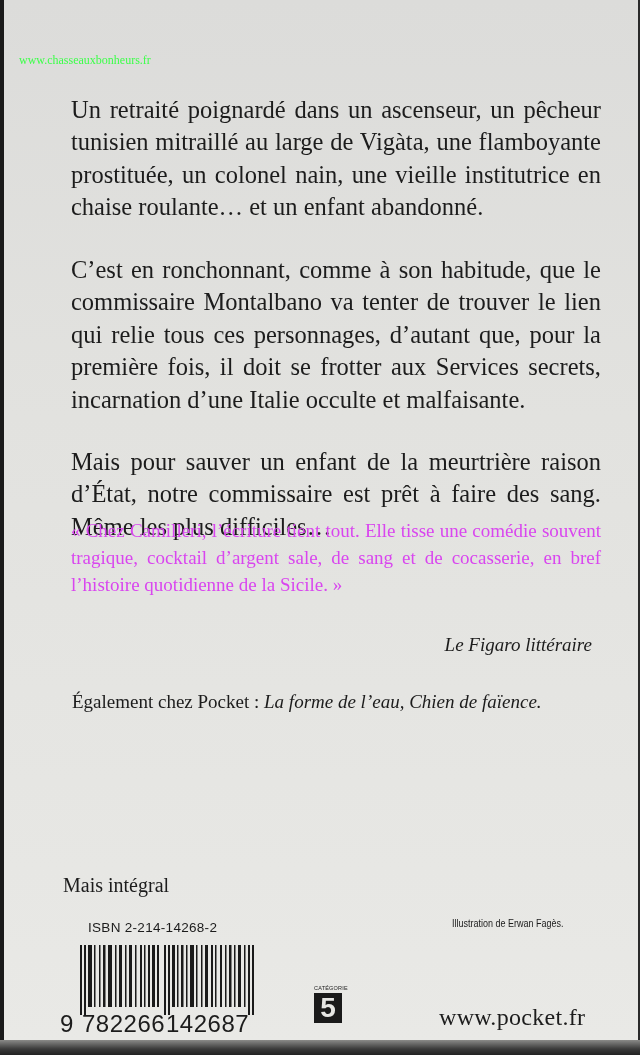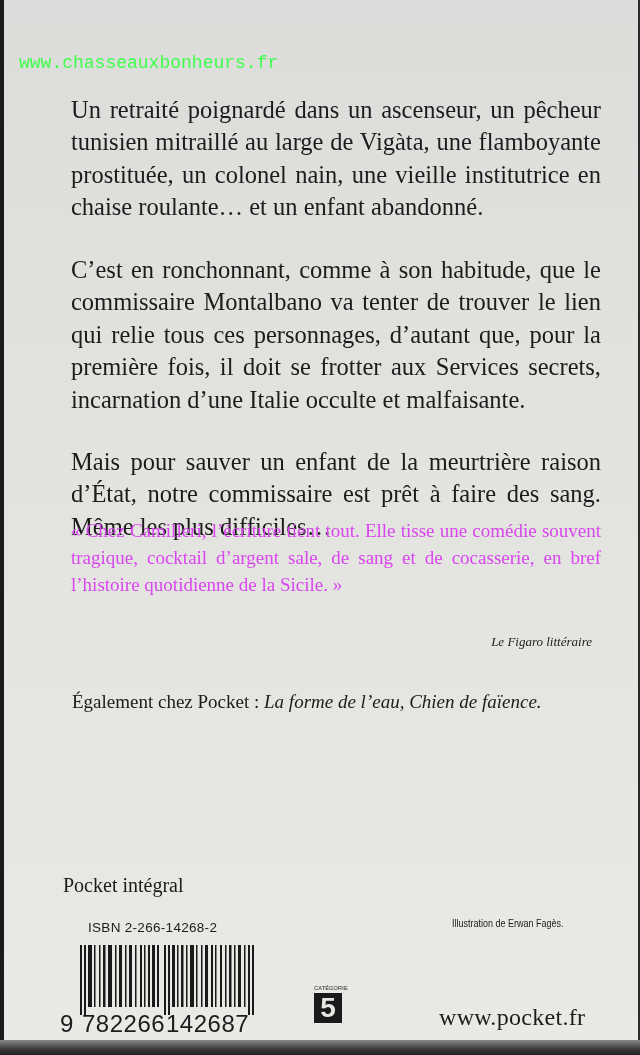--- a/index.html
+++ b/index.html
@@ -1,26 +1,26 @@
 <!DOCTYPE html>
 <html><head>
 <meta charset="utf-8">
 <style>
   html, body { margin:0; padding:0; }
   body { width:640px; height:1055px; overflow:hidden; background:#2a2a2a; position:relative; font-family:"DejaVu Serif", "Liberation Serif", serif; }
   .cover { position:absolute; left:4px; top:0; width:634px; height:1042px; background:linear-gradient(180deg,#dcdcda 0%,#e2e2df 40%,#e6e6e3 75%,#e9e9e6 100%); }
   .edge-left { position:absolute; left:0; top:0; width:5px; height:1055px; background:#1a1a1a; }
   .bottom-shadow { position:absolute; left:0; top:1040px; width:640px; height:15px; background:linear-gradient(180deg,#8a8a88 0%,#3a3a3a 60%,#222 100%); }
-  .watermark { position:absolute; left:19px; top:53px; font-family:Liberation Mono, monospace; font-size:18px; color:#3dff4a; z-index:5; }
+  .watermark { position:absolute; left:19px; top:53px; font-family:Liberation Serif, serif; font-size:12px; color:#3dff4a; z-index:5; }
   .para { position:absolute; left:71px; width:530px; font-family:Liberation Serif, serif; font-size:24.5px; line-height:32.4px; color:#1c1c1c; text-align:justify; text-align-last:left;margin-top:44px; }
   .p1 { top:50px; }
   .p2 { top:210px; }
   .p3 { top:402px; }
   .quote { position:absolute; left:71px; top:517px; width:530px; font-family:"Liberation Serif", serif; font-size:19px; line-height:27px; color:#d946ef; text-align:justify; text-align-last:left; }
-  .source { position:absolute; right:48px; top:634px; font-family:"Liberation Serif", serif; font-style:italic; font-size:13px; color:#1c1c1c; }
+  .source { position:absolute; right:48px; top:634px; font-family:"Liberation Serif", serif; font-style:italic; font-size:19px; color:#1c1c1c; }
   .also { position:absolute; left:72px; top:688px; width:530px; font-family:"Liberation Serif", serif; font-size:19px; line-height:27px; color:#1c1c1c; text-align:justify; text-align-last:left; }
   .also i { font-style:italic; }
   .integral { position:absolute; left:63px; top:874px; font-family:"Liberation Serif", serif; font-size:20px; color:#1c1c1c; }
   .isbn { position:absolute; left:88px; top:920px; font-family:"Liberation Sans", sans-serif; font-size:13.5px; letter-spacing:0.3px; color:#1c1c1c; }
   .illus { position:absolute; left:452px; top:918px; font-family:"Liberation Sans", sans-serif; font-size:10px; color:#1c1c1c; transform:scaleX(0.9); transform-origin:left; }
   .barcode { position:absolute; left:80px; top:945px; width:175px; height:70px; }
   .barcode-digits { position:absolute; left:60px; top:1010px; font-family:"Liberation Sans", sans-serif; font-size:24px; color:#1c1c1c; letter-spacing:0.5px; }
   .barcode-digits span { display:inline-block; }
   .cat { position:absolute; left:314px; top:985px; }
   .cat-label { font-family:"Liberation Sans", sans-serif; font-size:5.5px; color:#222; letter-spacing:0.2px; display:block; }
@@ -38,22 +38,22 @@
 
 <div class="para p1">Un retraité poignardé dans un ascenseur, un pêcheur tunisien mitraillé au large de Vigàta, une flamboyante prostituée, un colonel nain, une vieille institutrice en chaise roulante… et un enfant abandonné.</div>
 <div class="para p2">C’est en ronchonnant, comme à son habitude, que le commissaire Montalbano va tenter de trouver le lien qui relie tous ces personnages, d’autant que, pour la première fois, il doit se frotter aux Services secrets, incarnation d’une Italie occulte et malfaisante.</div>
 <div class="para p3">Mais pour sauver un enfant de la meurtrière raison d’État, notre commissaire est prêt à faire des sang. Même les plus difficiles…</div>
 
 <div class="quote">« Chez Camilleri, l’écriture tient tout. Elle tisse une comédie souvent tragique, cocktail d’argent sale, de sang et de cocasserie, en bref l’histoire quotidienne de la Sicile. »</div>
 <div class="source">Le Figaro littéraire</div>
 
 <div class="also"><span>Également chez Pocket : </span><i>La forme de l’eau, Chien de faïence.</i></div>
 
-<div class="integral">Pocket intégral</div>
-<div class="isbn">ISBN 2-266-14268-2</div>
+<div class="integral">Mais intégral</div>
+<div class="isbn">ISBN 2-214-14268-2</div>
 <div class="illus">Illustration de  Erwan Fagès.</div>
 
 <svg class="barcode" viewBox="0 0 175 70" preserveAspectRatio="none">
   <g fill="#1a1a1a">
     <rect x="0" y="0" width="2" height="70"></rect>
       <rect x="4" y="0" width="2" height="70"></rect>
     <rect x="8" y="0" width="4" height="62"></rect>
       <rect x="14" y="0" width="1.5" height="62"></rect>
     <rect x="19" y="0" width="1.5" height="62"></rect>
       <rect x="23" y="0" width="2.5" height="62"></rect>

